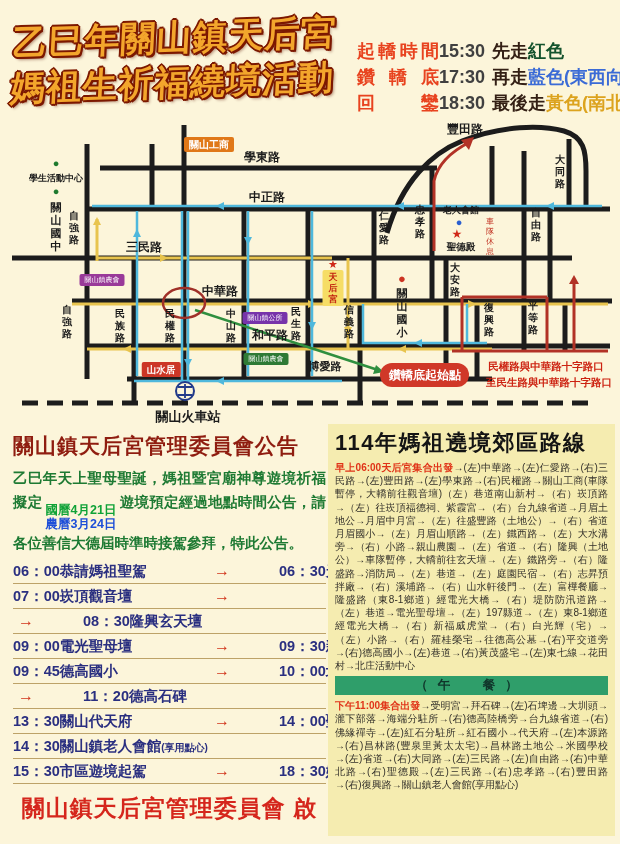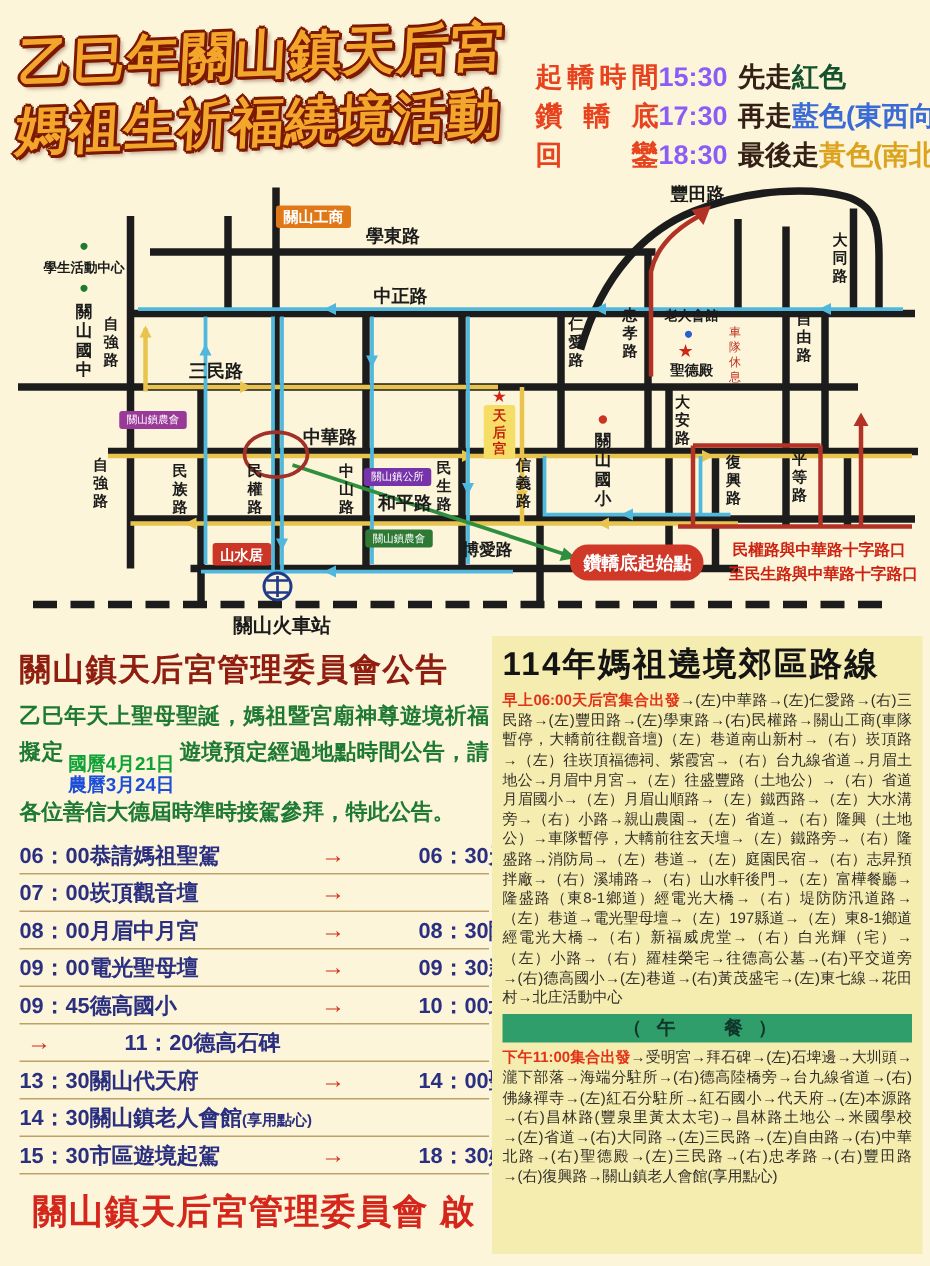--- a/index.html
+++ b/index.html
@@ -11,21 +11,21 @@
   .main-title .tline{font-size:35px;font-weight:bold;letter-spacing:1px;line-height:45px;white-space:nowrap;
       color:#f3a62c;
       text-shadow:-2px 0 #7c1800,0 -2px #7c1800,2px 0 #7c1800,0 2px #7c1800,
                   -1px -1px #7c1800,1px -1px #7c1800,-1px 1px #7c1800,2px 2px #7c1800,
                   3px 3px 3px rgba(90,20,0,.45);}
 
   
   .times{position:absolute;left:357px;top:38px;font-weight:bold;font-size:18px;line-height:26px;}
   .trow{white-space:nowrap;}
   .tlbl{display:inline-block;width:82px;color:#e8431f;text-align:justify;text-align-last:justify;}
-  .ttime{color:#8b5cf6;}
+  .ttime{color:#404040;}
   .twalk{color:#342015;margin-left:7px;}
   .c-red{color:#14532d;}.c-blue{color:#3b6bd6;}.c-yel{color:#dca31e;}
 
   
   .map{position:absolute;left:12px;top:120px;width:600px;height:312px;}
 
   
   .left-col{position:absolute;left:13px;top:432px;width:313px;}
   .ann-title{font-size:21px;font-weight:bold;color:#8f1d10;letter-spacing:1px;white-space:nowrap;}
   .ann{margin-top:6px;color:#1e7a33;font-weight:bold;font-size:14.5px;line-height:24px;text-align:justify;}
@@ -232,21 +232,20 @@
       <div class="srow">
         <span class="lgrp"><span>06：00</span><span>恭請媽祖聖駕</span><span class="snote"></span></span>
         <span class="sarrow">→</span>
         <span class="rgrp"><span>06：30</span><span>天后宮媽祖起駕</span><span class="snote"></span></span>
       </div>
       <div class="srow">
         <span class="lgrp"><span>07：00</span><span>崁頂觀音壇</span><span class="snote"></span></span>
         <span class="sarrow">→</span>
       </div>
       <div class="srow">
-        <span class="lgrp"><span>08：00</span><span>月眉中月宮</span><span class="snote"></span></span>
         <span class="sarrow">→</span>
         <span class="rgrp"><span>08：30</span><span>隆興玄天壇</span><span class="snote"></span></span>
       </div>
       <div class="srow">
         <span class="lgrp"><span>09：00</span><span>電光聖母壇</span><span class="snote"></span></span>
         <span class="sarrow">→</span>
         <span class="rgrp"><span>09：30</span><span>新福威虎堂</span><span class="snote"></span></span>
       </div>
       <div class="srow">
         <span class="lgrp"><span>09：45</span><span>德高國小</span><span class="snote"></span></span>

